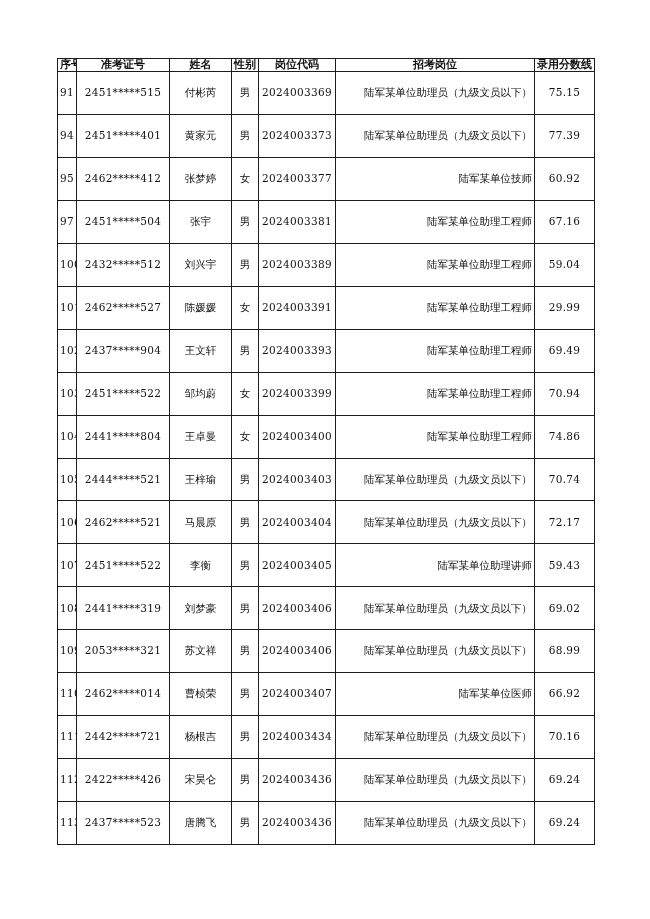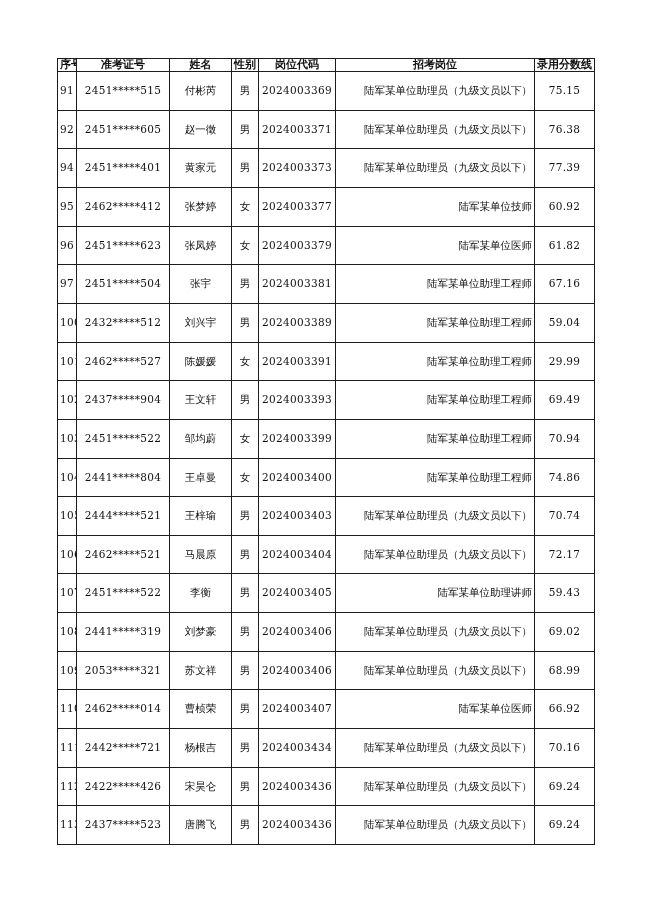--- a/index.html
+++ b/index.html
@@ -84,54 +84,36 @@
         <tr>
           <td class="col-seq">91</td>
           <td class="col-ticket">2451*****515</td>
           <td class="col-name">付彬芮</td>
           <td class="col-gender">男</td>
           <td class="col-code">2024003369</td>
           <td class="col-position">陆军某单位助理员（九级文员以下）</td>
           <td class="col-score">75.15</td>
         </tr>
         <tr>
-          <td class="col-seq">92</td>
-          <td class="col-ticket">2451*****605</td>
-          <td class="col-name">赵一徵</td>
-          <td class="col-gender">男</td>
-          <td class="col-code">2024003371</td>
-          <td class="col-position">陆军某单位助理员（九级文员以下）</td>
-          <td class="col-score">76.38</td>
-        </tr>
-        <tr>
           <td class="col-seq">94</td>
           <td class="col-ticket">2451*****401</td>
           <td class="col-name">黄家元</td>
           <td class="col-gender">男</td>
           <td class="col-code">2024003373</td>
           <td class="col-position">陆军某单位助理员（九级文员以下）</td>
           <td class="col-score">77.39</td>
         </tr>
         <tr>
           <td class="col-seq">95</td>
           <td class="col-ticket">2462*****412</td>
           <td class="col-name">张梦婷</td>
           <td class="col-gender">女</td>
           <td class="col-code">2024003377</td>
           <td class="col-position">陆军某单位技师</td>
           <td class="col-score">60.92</td>
-        </tr>
-        <tr>
-          <td class="col-seq">96</td>
-          <td class="col-ticket">2451*****623</td>
-          <td class="col-name">张凤婷</td>
-          <td class="col-gender">女</td>
-          <td class="col-code">2024003379</td>
-          <td class="col-position">陆军某单位医师</td>
-          <td class="col-score">61.82</td>
         </tr>
         <tr>
           <td class="col-seq">97</td>
           <td class="col-ticket">2451*****504</td>
           <td class="col-name">张宇</td>
           <td class="col-gender">男</td>
           <td class="col-code">2024003381</td>
           <td class="col-position">陆军某单位助理工程师</td>
           <td class="col-score">67.16</td>
         </tr>

